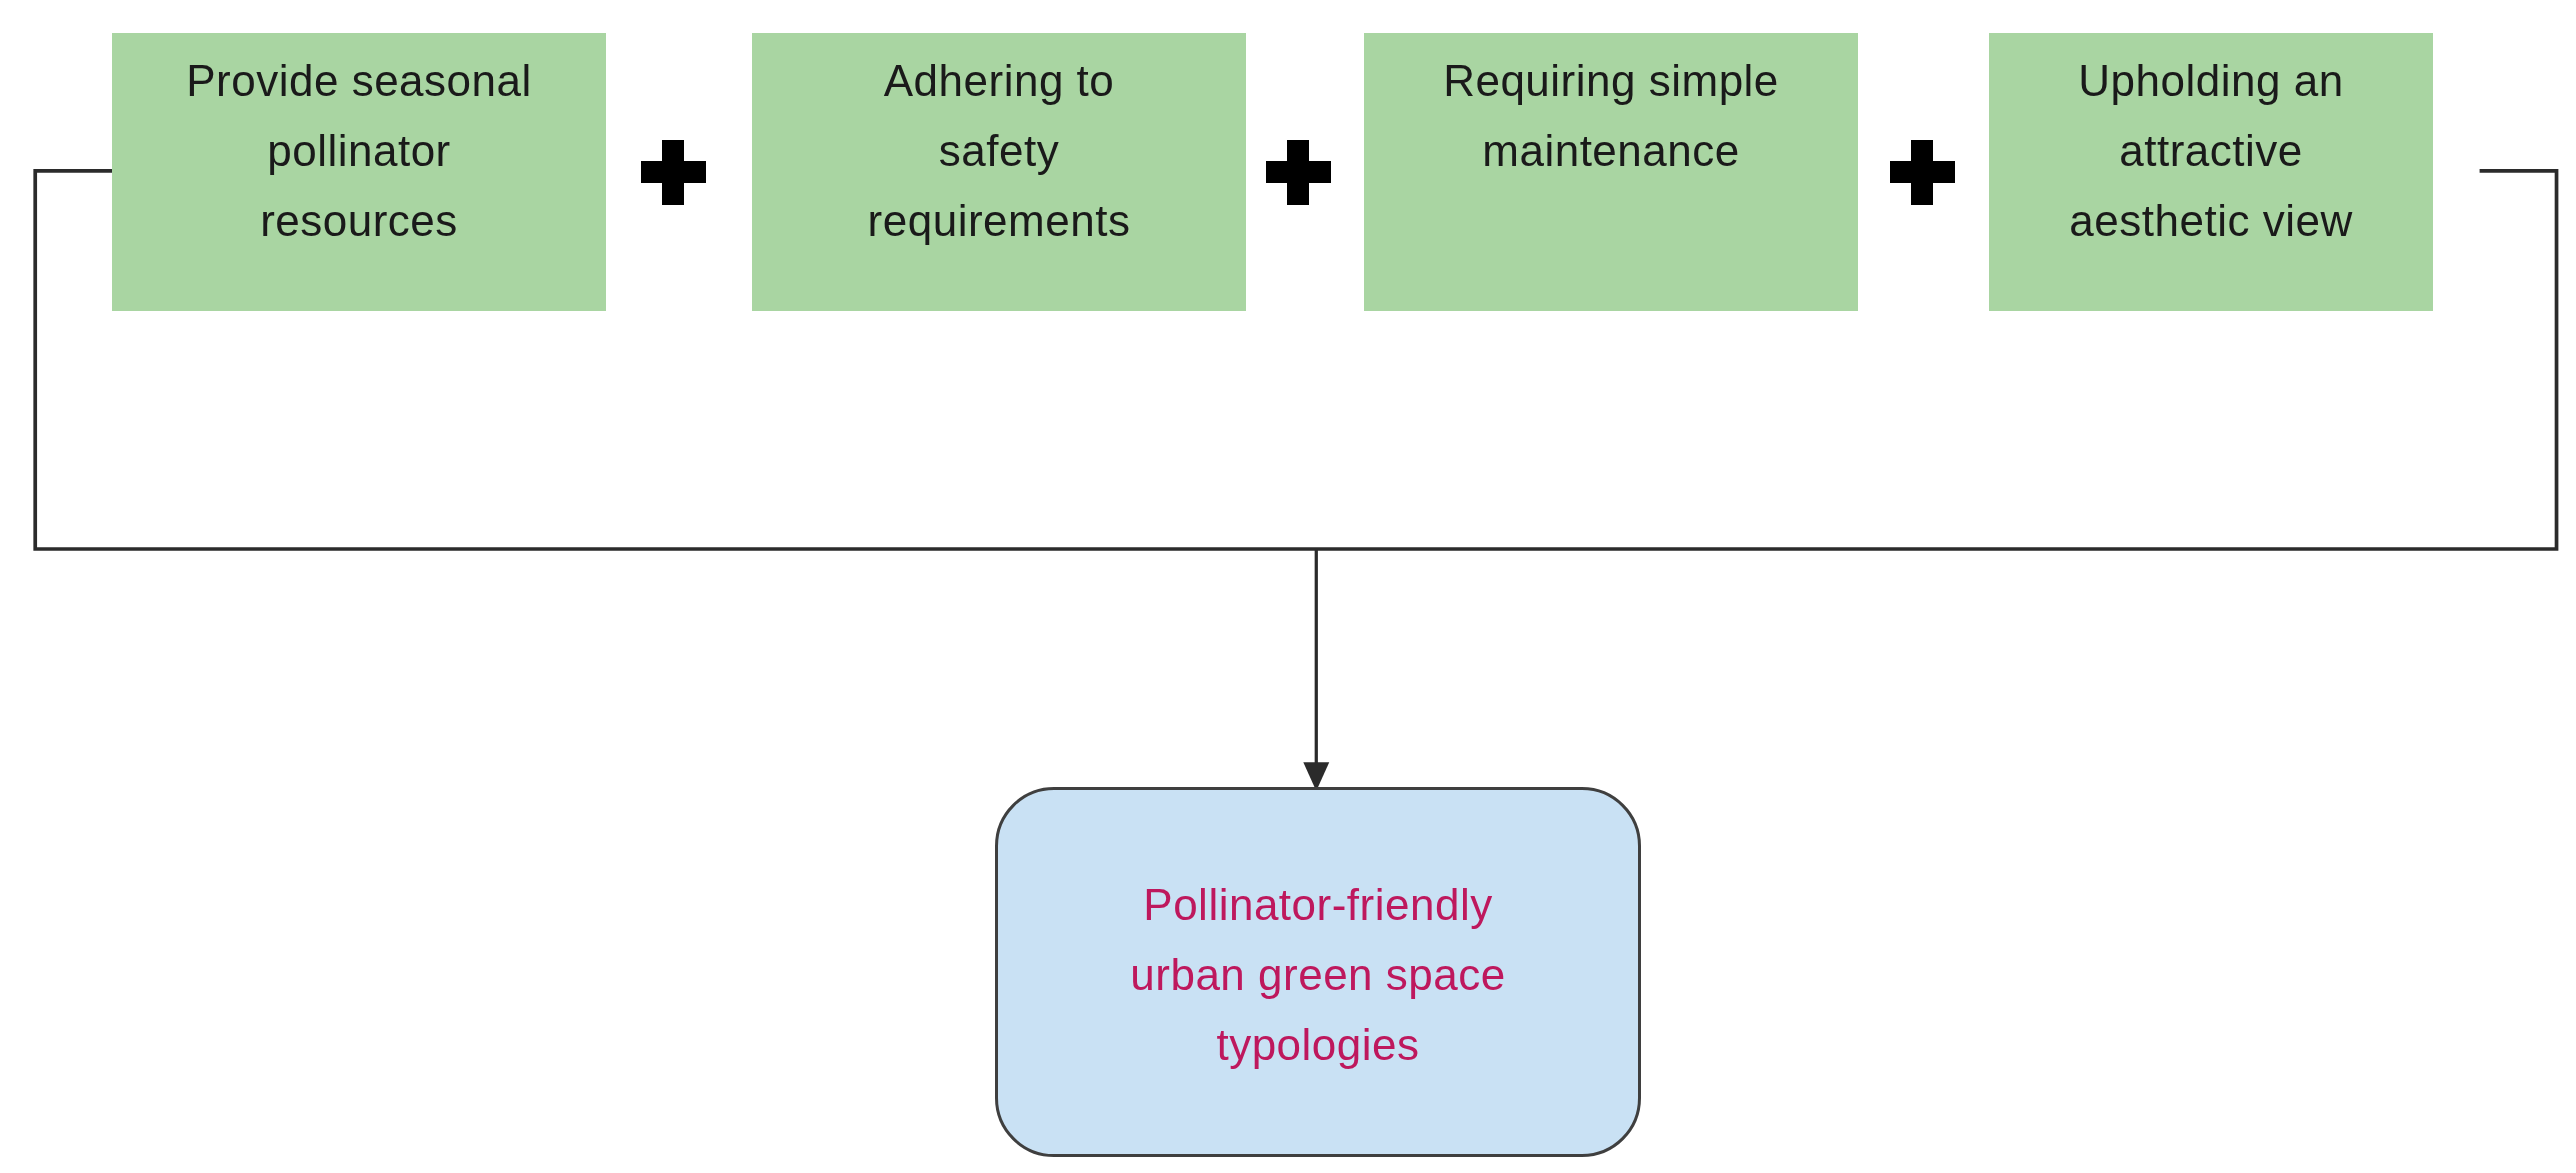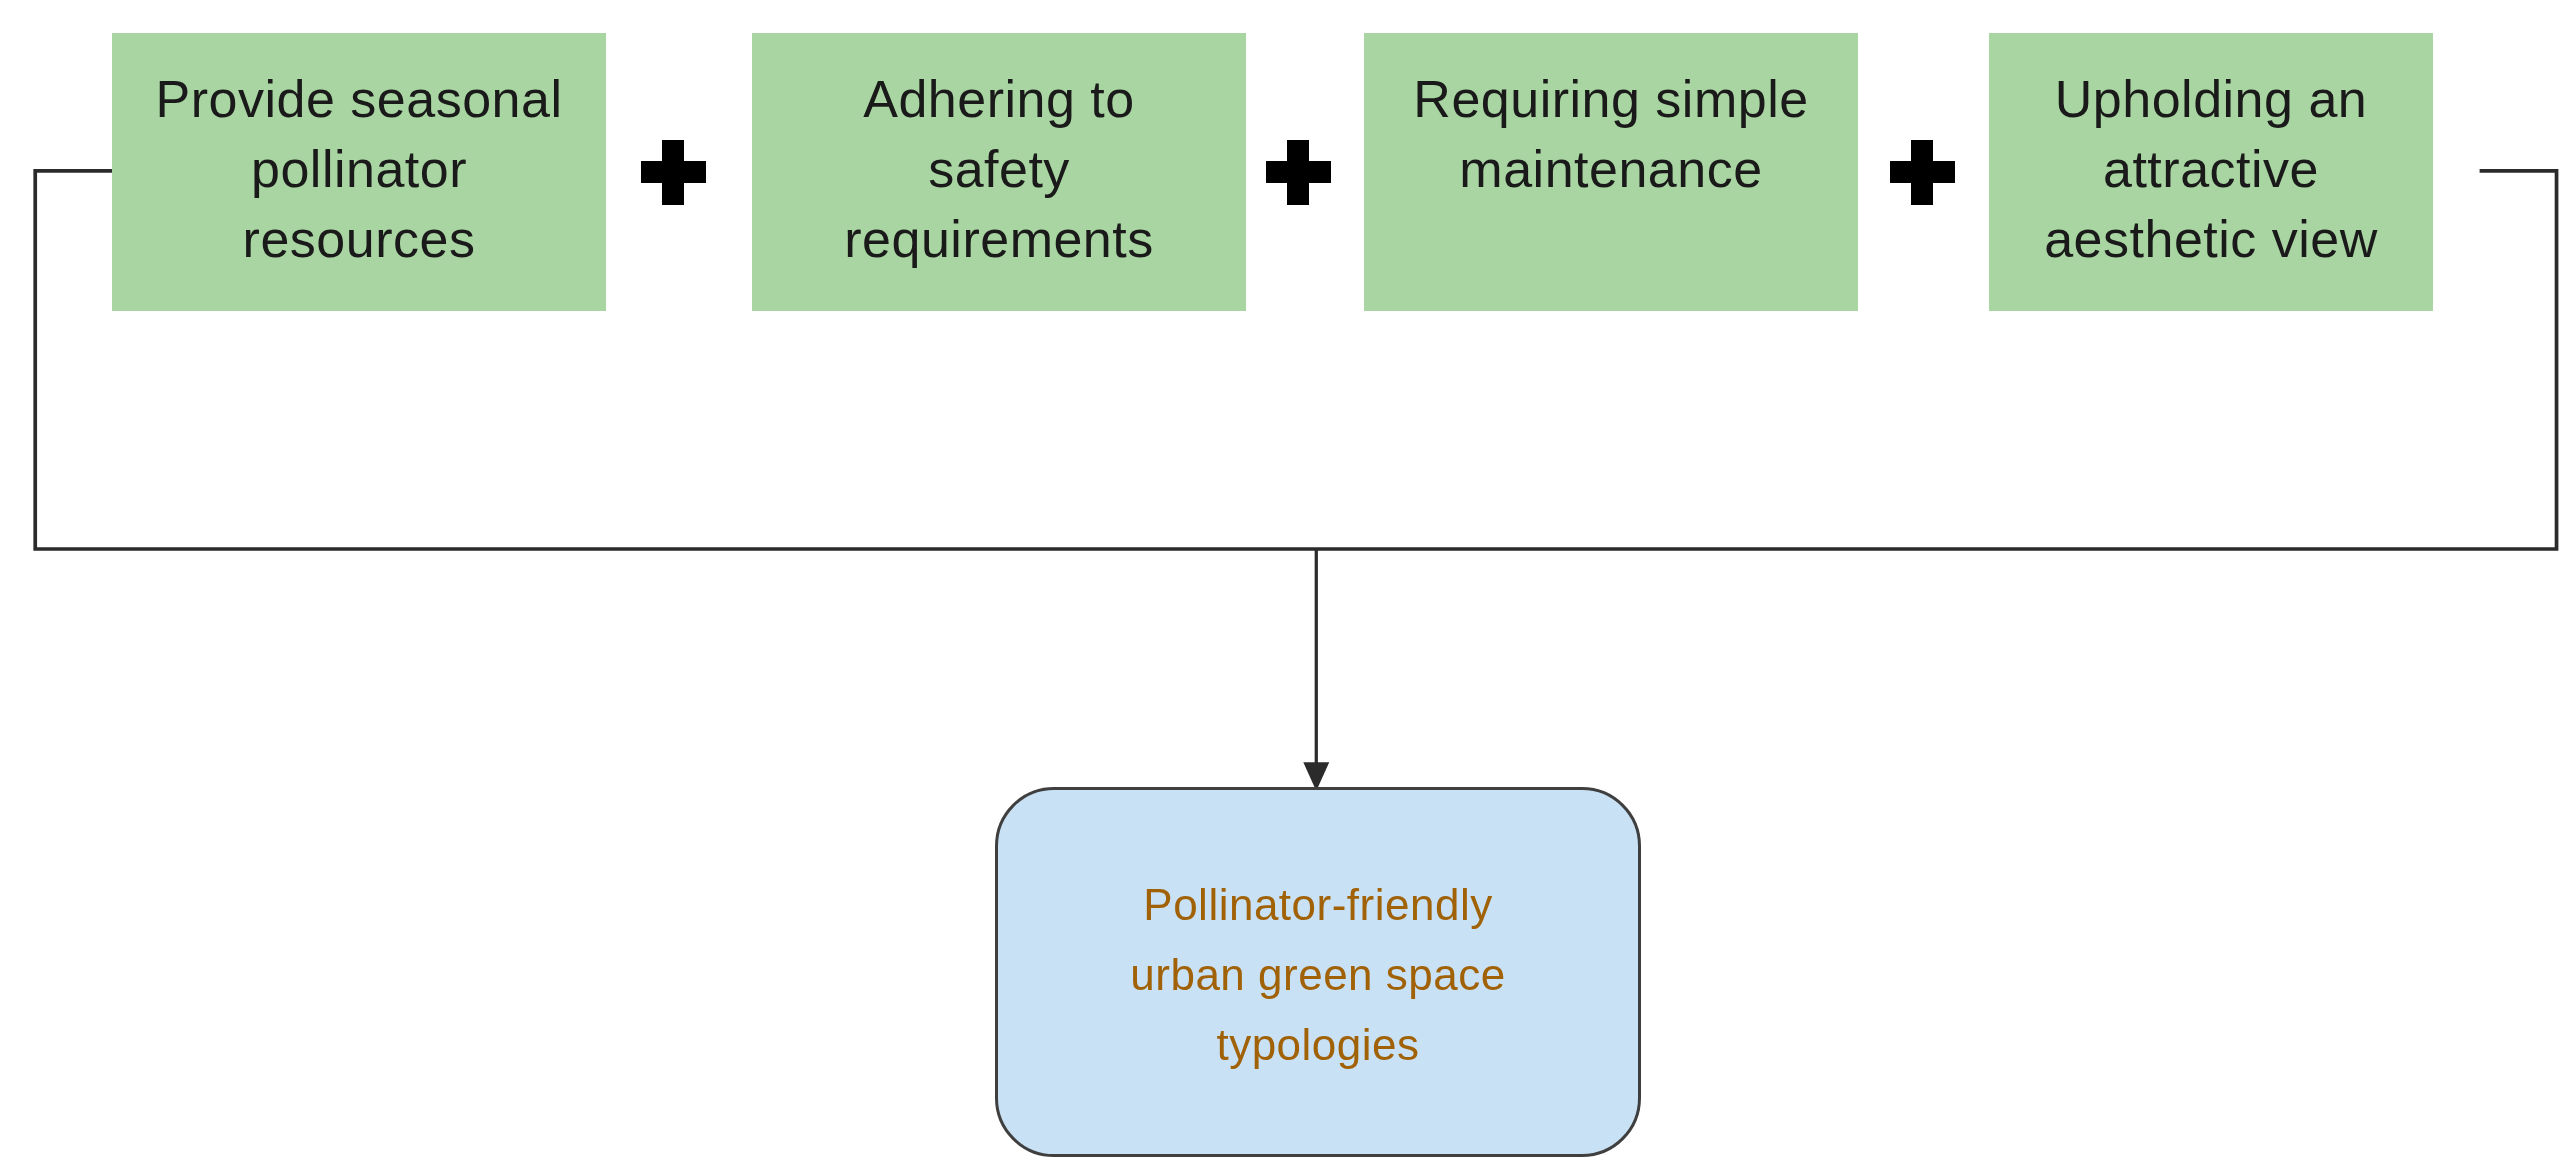--- a/index.html
+++ b/index.html
@@ -23,23 +23,23 @@
     height: 1174px;
     pointer-events: none;
   }
   .input-box {
     position: absolute;
     top: 33px;
     height: 278px;
     width: 494px;
     background: #a9d5a2;
     box-sizing: border-box;
-    padding-top: 31px;
+    padding-top: 13px;
     text-align: center;
-    font-size: 52px;
+    font-size: 44px;
     line-height: 70px;
     color: #1a1a1a;
     white-space: pre-line;
     letter-spacing: 0.5px;
   }
   .input-box.b1 { left: 112px; }
   .input-box.b2 { left: 740px; margin-left: 12px; }
   .input-box.b3 { left: 1364px; }
   .input-box.b4 { left: 1989px; width: 444px; }
 
@@ -73,21 +73,21 @@
     box-sizing: border-box;
     background: #c9e1f4;
     border: 3.7px solid #3f3f3f;
     border-radius: 59px;
     display: flex;
     align-items: center;
     justify-content: center;
     text-align: center;
     font-size: 44px;
     line-height: 70px;
-    color: #a16207;
+    color: #be185d;
     white-space: pre-line;
     letter-spacing: 0.5px;
     padding-top: 5.6px;
   }
 </style>
 </head>
 <body>
 
 <div class="canvas">
 

